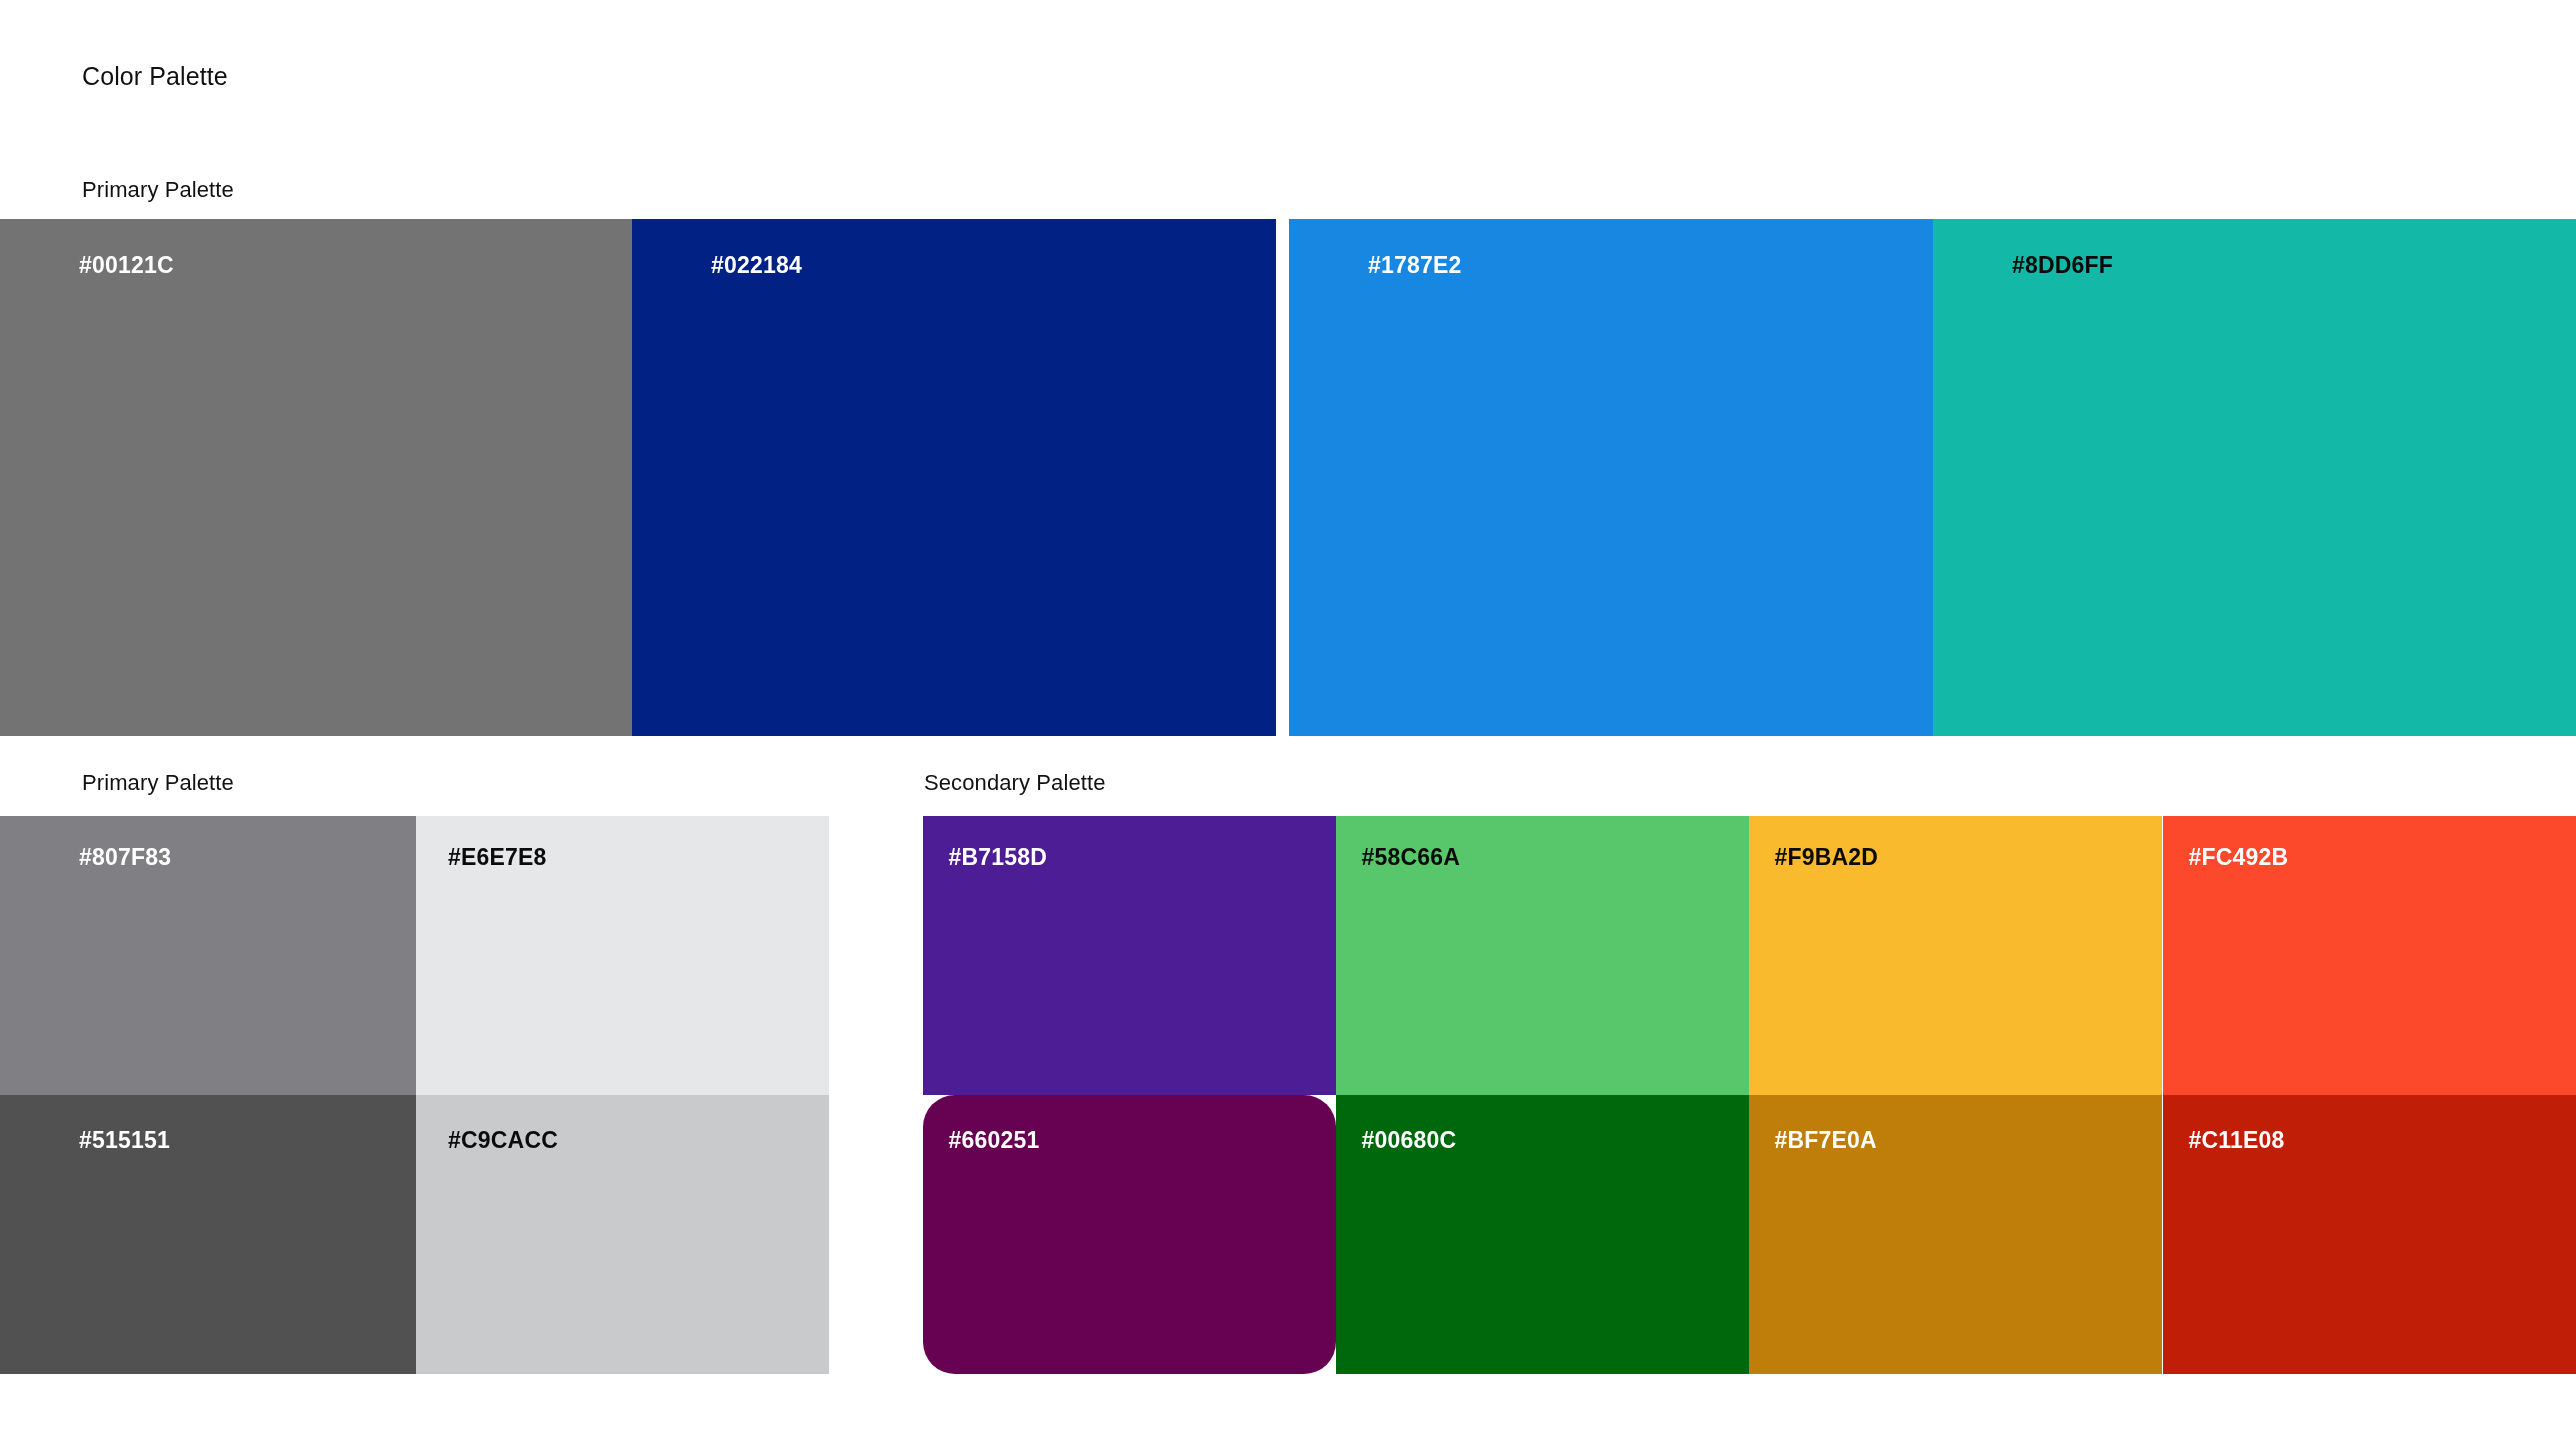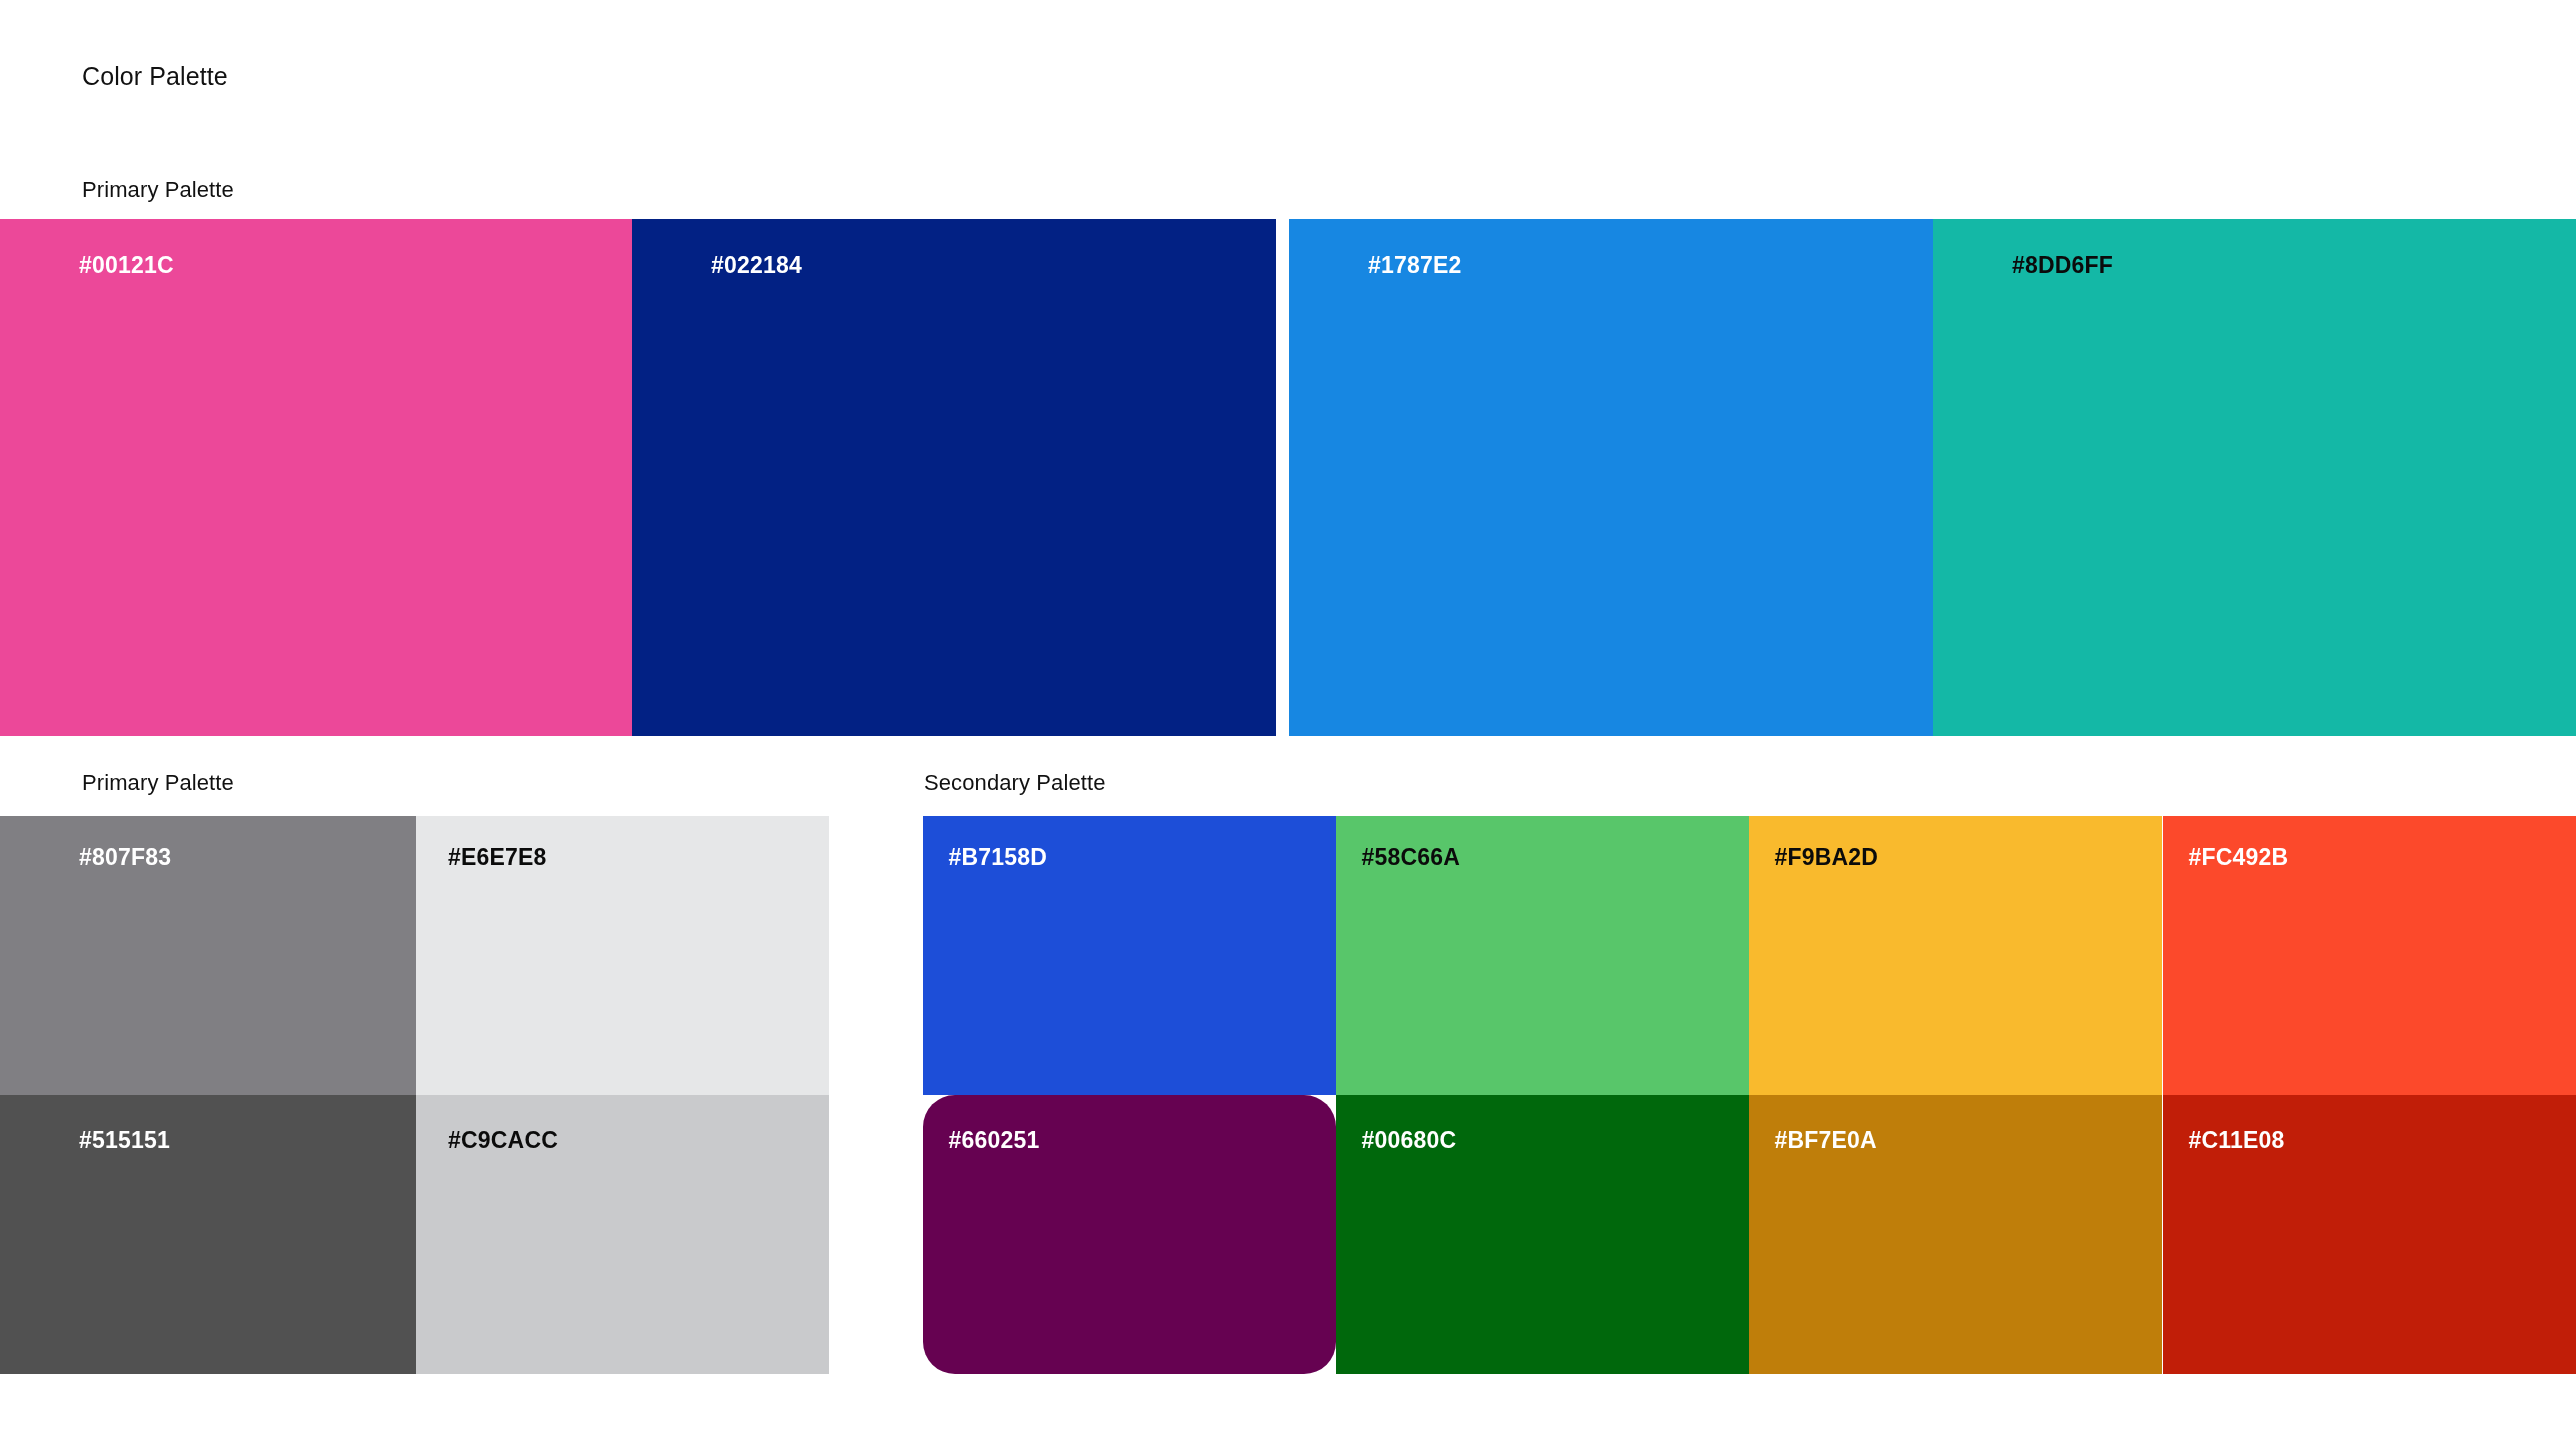--- a/index.html
+++ b/index.html
@@ -107,21 +107,21 @@
   #secondary-grid .s-r1 .hex { top: 32px; }
 </style>
 </head>
 <body style="background: rgb(255, 255, 255);">
 
 <div class="page-title">Color Palette</div>
 
 <div class="section-label" id="label-primary">Primary Palette</div>
 
 <div id="primary-band">
-  <div class="swatch p0" style="background: #ec4899; color: rgb(255, 255, 255);">
+  <div class="swatch p0" style="background: #737373; color: rgb(255, 255, 255);">
     <span class="hex">#00121C</span>
   </div>
   <div class="swatch p1" style="background: rgb(2, 33, 132); color: rgb(255, 255, 255);">
     <span class="hex">#022184</span>
   </div>
   <div class="swatch p2" style="background: rgb(23, 135, 226); color: rgb(255, 255, 255);">
     <span class="hex">#1787E2</span>
   </div>
   <div class="swatch p3" style="background: #14b8a6; color: rgb(11, 11, 11);">
     <span class="hex">#8DD6FF</span>
@@ -141,21 +141,21 @@
     <span class="hex">#515151</span>
   </div>
   <div class="swatch n-r1 n-c1" style="background: rgb(201, 202, 204); color: rgb(11, 11, 11);">
     <span class="hex">#C9CACC</span>
   </div>
 </div>
 
 <div class="section-label" id="label-secondary">Secondary Palette</div>
 
 <div id="secondary-grid">
-  <div class="swatch s-r0 s-c0" style="background: #1d4ed8; color: rgb(255, 255, 255);">
+  <div class="swatch s-r0 s-c0" style="background: #4c1d95; color: rgb(255, 255, 255);">
     <span class="hex">#B7158D</span>
   </div>
   <div class="swatch s-r0 s-c1" style="background: rgb(88, 198, 106); color: rgb(11, 11, 11);">
     <span class="hex">#58C66A</span>
   </div>
   <div class="swatch s-r0 s-c2" style="background: rgb(249, 186, 45); color: rgb(11, 11, 11);">
     <span class="hex">#F9BA2D</span>
   </div>
   <div class="swatch s-r0 s-c3" style="background: rgb(252, 73, 43); color: rgb(255, 255, 255);">
     <span class="hex">#FC492B</span>

